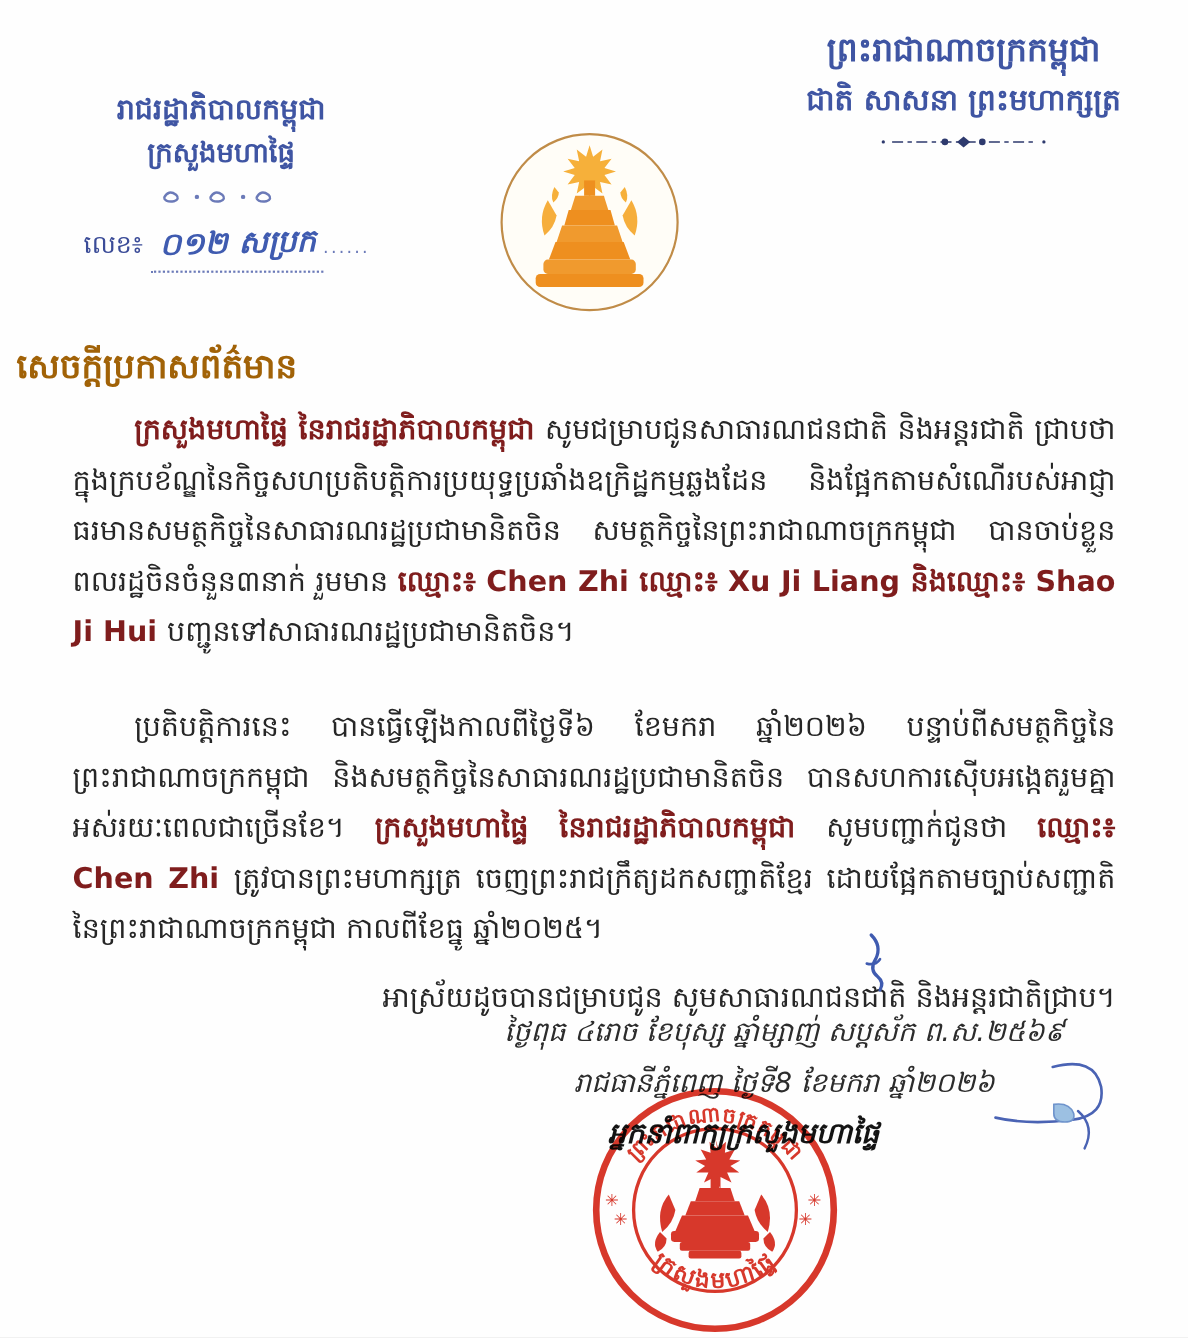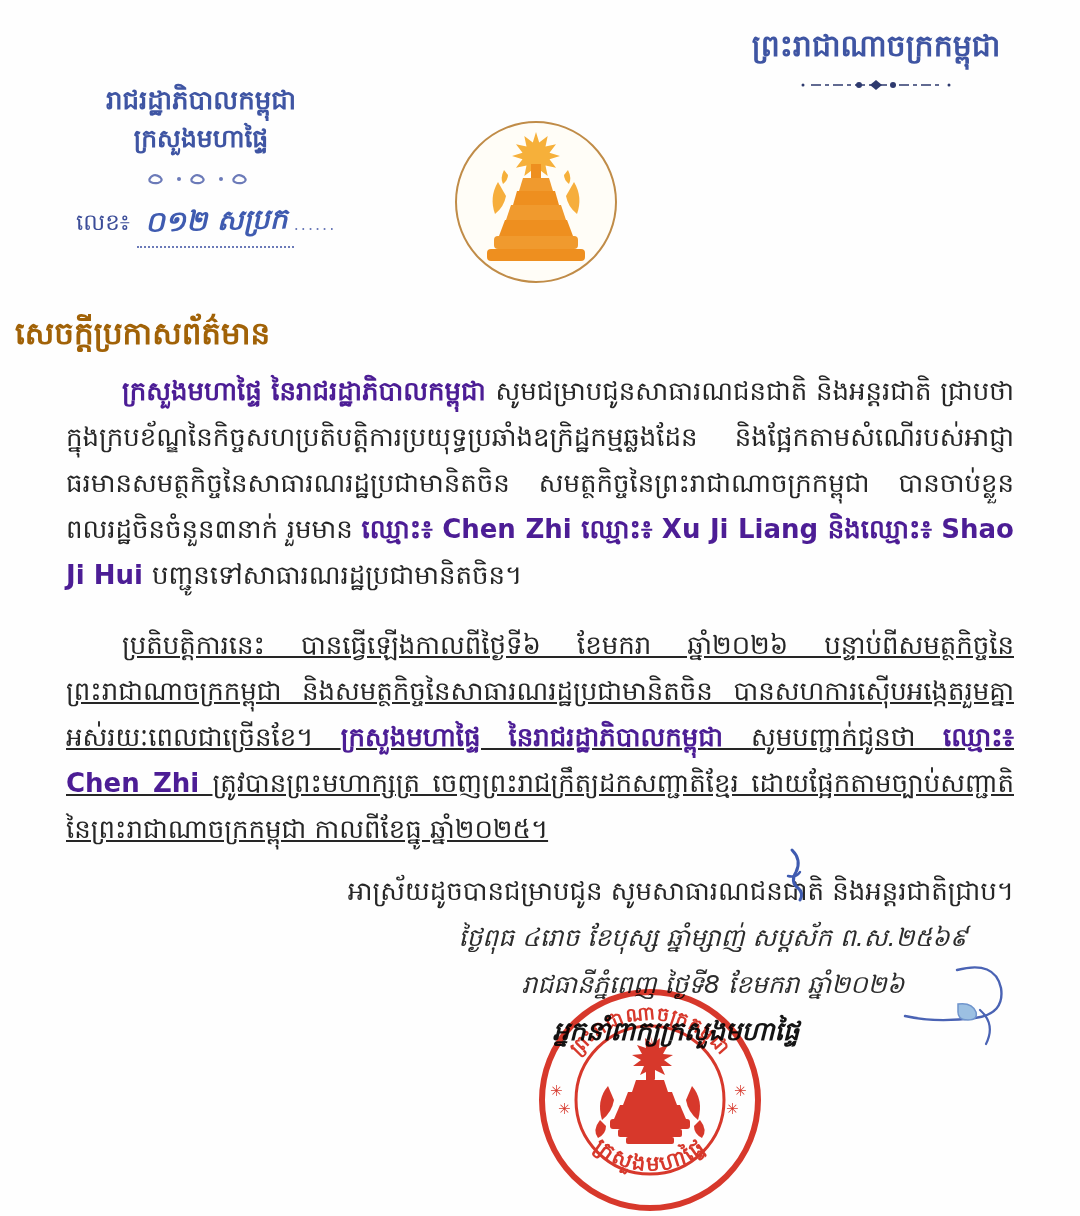--- a/index.html
+++ b/index.html
@@ -23,23 +23,23 @@
   .hdr-right .l2{font-size:27px;font-weight:700;line-height:44px;}
   .hdr-right .orn{margin-top:4px;}
   
   .emblem{position:absolute;left:452px;top:118px;width:168px;height:168px;}
   
   .doc-title{position:absolute;top:314px;left:15px;width:100%;
     font-size:31px;font-weight:700;color:#a16207;}
   .content{position:absolute;top:368px;left:66px;width:948px;
     font-size:26px;line-height:46px;text-align:justify;color:#262626;}
   .content p{margin:0;text-indent:56px;}
-  .content p.p2{margin-top:24px;text-decoration:underline;}
+  .content p.p2{margin-top:40px;}
   .content p.closing{margin-top:16px;text-align:right;text-indent:48px;}
-  .content b{font-weight:700;color:#4c1d95;}
+  .content b{font-weight:700;color:#7f1d1d;}
   
   .sig{position:absolute;top:914px;left:398px;width:630px;text-align:center;
     font-size:25px;line-height:47px;color:#2c2c2c;font-style:italic;}
   .sig .signer{font-weight:700;font-size:26px;color:#141414;padding-right:74px;}
   
   .stamp{position:absolute;left:536px;top:986px;width:228px;height:228px;
     mix-blend-mode:multiply;opacity:.93;z-index:6;}
   
   .fl1{position:absolute;left:778px;top:846px;z-index:4;}
   .fl2{position:absolute;left:862px;top:952px;z-index:4;}
@@ -67,20 +67,21 @@
     <div class="ref-line">
       <span>លេខ៖</span>
       <span class="blank">
         <span class="hand">០១២ សប្រក</span>
       </span><span class="dots-tail">......</span>
     </div>
   </div>
 
   <div class="hdr-right">
     <div class="l1">ព្រះរាជាណាចក្រកម្ពុជា</div>
+    <div class="l2">ជាតិ សាសនា ព្រះមហាក្សត្រ</div>
     <div class="orn">
       <svg width="170" height="12" viewBox="0 0 170 12">
         <line x1="20" y1="6" x2="150" y2="6" stroke="#2e3a6e" stroke-width="1.4" stroke-dasharray="10 4 4 4"></line>
         <path d="M85,1 l6,5 -6,5 -6,-5 z" fill="#2e3a6e"></path>
         <circle cx="68" cy="6" r="3" fill="#2e3a6e"></circle>
         <circle cx="102" cy="6" r="3" fill="#2e3a6e"></circle>
         <circle cx="12" cy="6" r="1.5" fill="#2e3a6e"></circle>
         <circle cx="158" cy="6" r="1.5" fill="#2e3a6e"></circle>
       </svg>
     </div>

